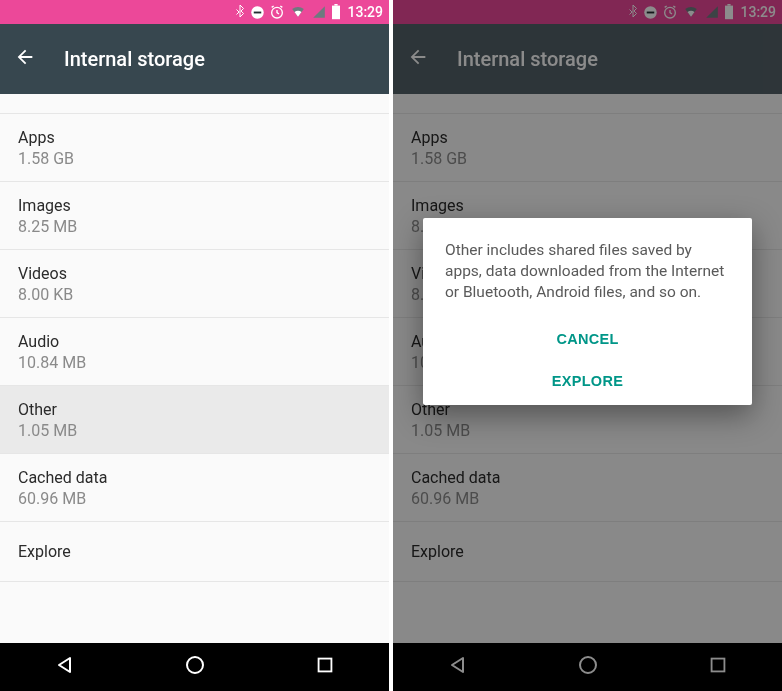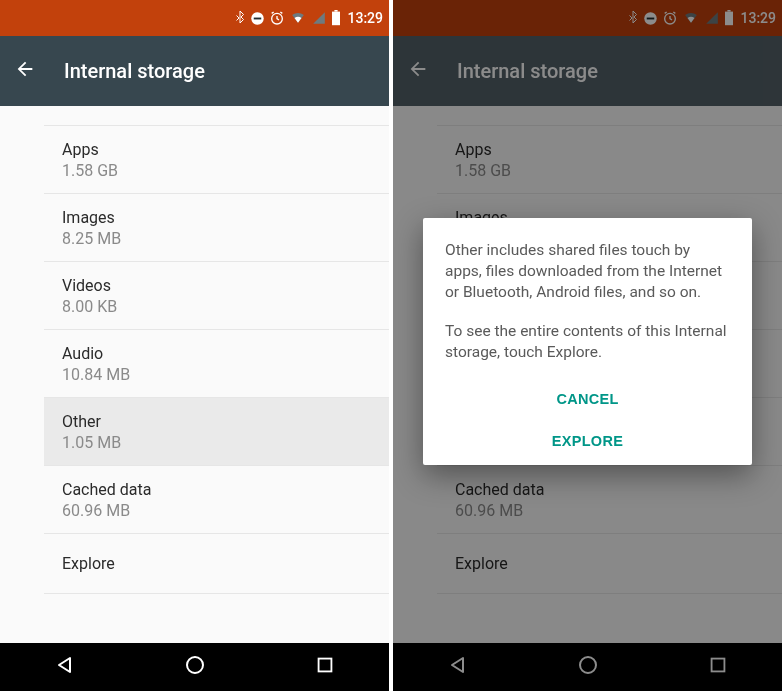--- a/index.html
+++ b/index.html
@@ -15,22 +15,22 @@
     width: 389px;
     height: 691px;
     background: #fafafa;
     position: relative;
     display: flex;
     flex-direction: column;
     overflow: hidden;
   }
   
   .statusbar {
-    height: 36px;
-    background: #c2410c;
+    height: 24px;
+    background: #ec4899;
     color: #fff;
     display: flex;
     align-items: center;
     justify-content: flex-end;
     padding: 0 6px;
     font-size: 14px;
     gap: 4px;
   }
   .statusbar .ico { display:inline-flex; align-items:center; }
   .statusbar svg { fill:#fff; }
@@ -41,21 +41,21 @@
     background: #37474f;
     color: #fff;
     display: flex;
     align-items: center;
     padding: 0 14px;
     gap: 28px;
   }
   .appbar .title { font-size: 20px; font-weight:500; }
   .appbar svg { fill:#fff; }
   
-  .list { flex:1; background:#fafafa;padding-left:44px; }
+  .list { flex:1; background:#fafafa; }
   .spacer { height:20px; border-bottom:1px solid #e6e6e6; }
   .row {
     padding: 14px 18px 13px;
     border-bottom:1px solid #e6e6e6;
     background:#fafafa;
   }
   .row.selected { background:#eaeaea; }
   .row .lbl { font-size:16px; color:#2b2b2b; }
   .row .sub { font-size:16px; color:#8a8a8a; margin-top:2px; }
   .row.single { padding:20px 18px; }
@@ -278,20 +278,19 @@
     <span><svg width="24" height="24" viewBox="0 0 24 24">
           <circle cx="12" cy="12" r="8"></circle>
         </svg></span>
     <span><svg width="22" height="22" viewBox="0 0 24 24">
           <rect x="5" y="5" width="14" height="14"></rect>
         </svg></span>
   </div>
 
   <div class="scrim"></div>
   <div class="dialog">
-    <p>Other includes shared files touch by apps, files downloaded from the Internet or Bluetooth, Android files, and so on.</p>
-    <p>To see the entire contents of this Internal storage, touch Explore.</p>
+    <p>Other includes shared files saved by apps, data downloaded from the Internet or Bluetooth, Android files, and so on.</p>
     <div class="actions">
       <button>CANCEL</button>
       <button>EXPLORE</button>
     </div>
   </div>
 </div>
 
 </body></html>

